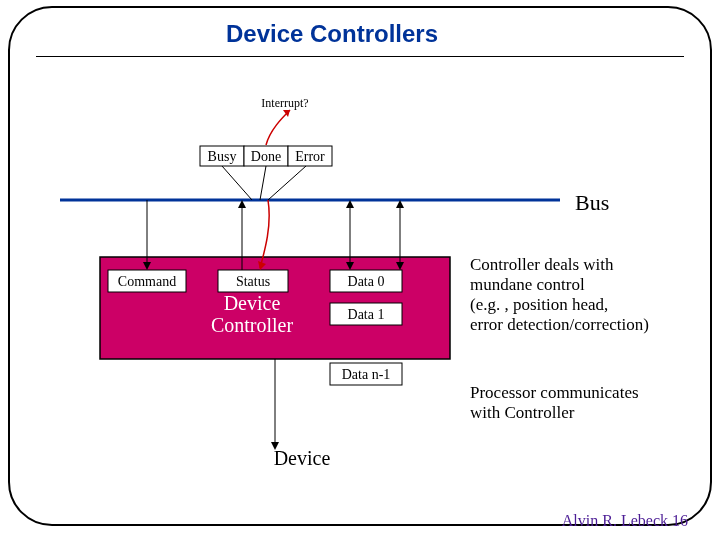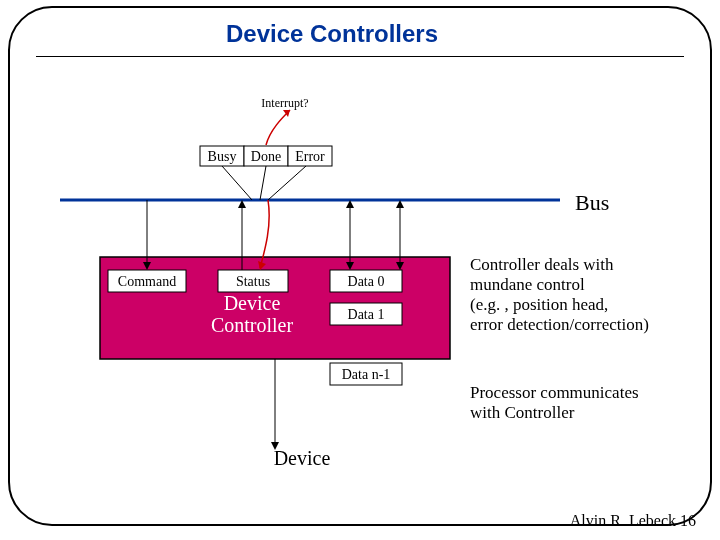--- a/index.html
+++ b/index.html
@@ -35,24 +35,24 @@
   .title-underline {
     position: absolute;
     left: 36px;
     top: 56px;
     width: 648px;
     height: 0;
     border-top: 1px solid #000;
   }
   .footer {
     position: absolute;
-    right: 24px;
+    right: 32px;
     bottom: 10px;
     font-size: 16px;
-    color: #000000;
+    color: #4c1d95;
   }
   svg.diagram {
     position: absolute;
     left: 0;
     top: 0;
     width: 720px;
     height: 540px;
   }
   .box {
     fill: #fff;

